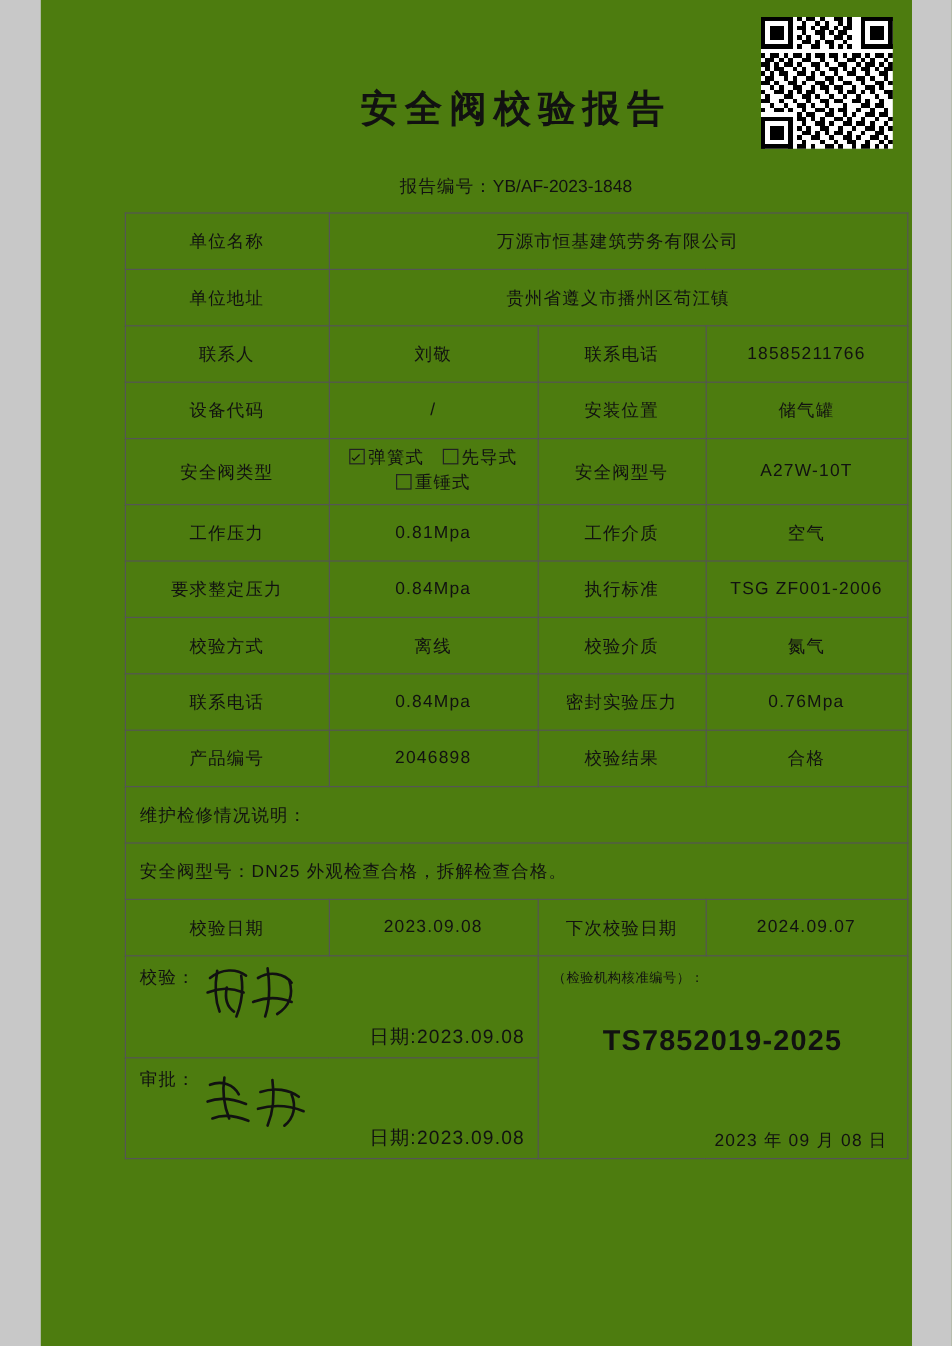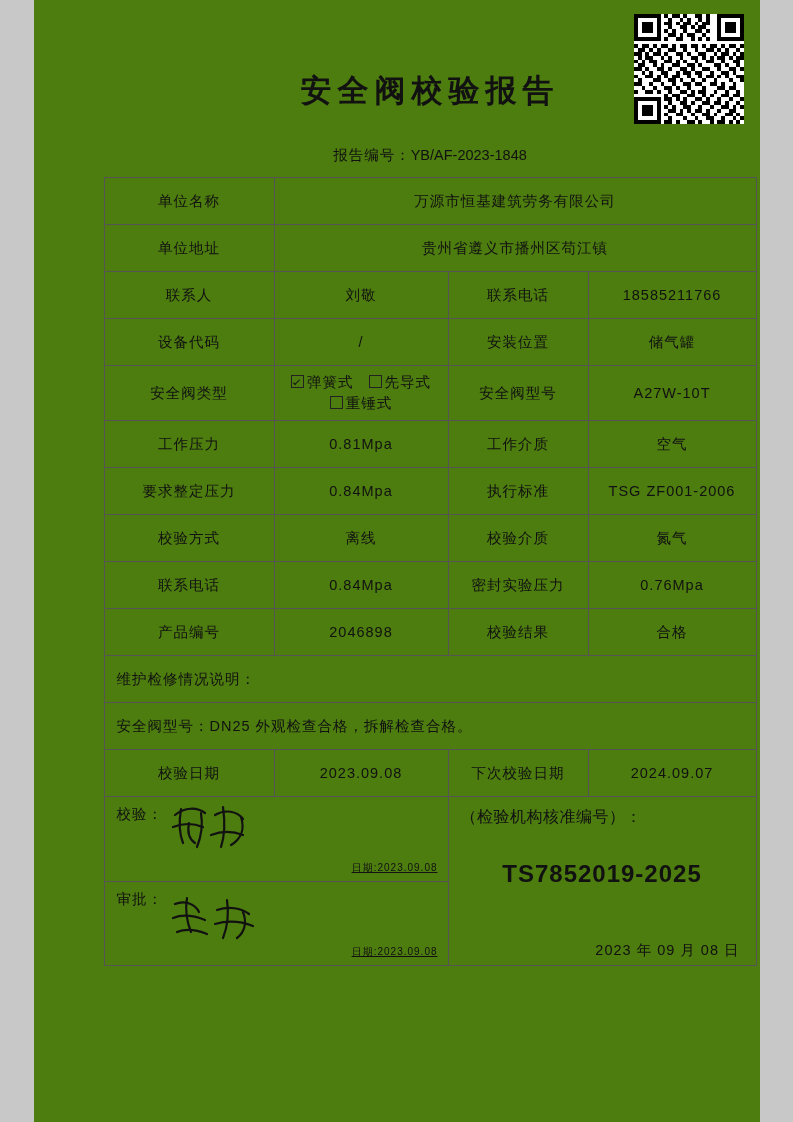--- a/index.html
+++ b/index.html
@@ -123,22 +123,21 @@
   .sig-cell .lblx {
     position: absolute;
     left: 12px;
     top: 8px;
     font-size: 14.5px;
   }
   .sig-cell .datex {
     position: absolute;
     right: 10px;
     bottom: 6px;
-    font-size: 10px;
-    text-decoration: underline;
+    font-size: 16px;
   }
   .sig-cell .hand {
     position: absolute;
     left: 62px;
     top: -2px;
     width: 110px;
     height: 62px;
   }
   .approve-cell .hand {
     left: 60px;
@@ -146,21 +145,21 @@
   }
 
   .org-cell {
     position: relative;
     height: 148px !important;
     vertical-align: top !important;
     text-align: left !important;
     padding: 10px 12px !important;
   }
   .org-cell .oline1 {
-    font-size: 16px;
+    font-size: 11px;
     letter-spacing: 0.5px;
   }
   .org-cell .ocode {
     text-align: center;
     font-size: 24px;
     font-weight: bold;
     margin-top: 32px;
     letter-spacing: 1px;
     font-family: "Liberation Sans", sans-serif;
   }

